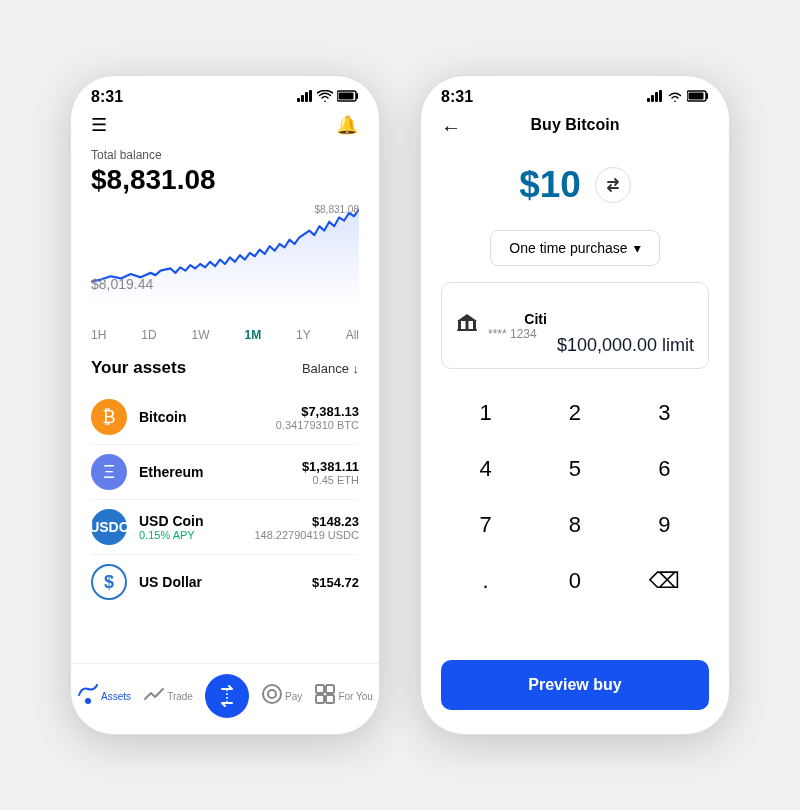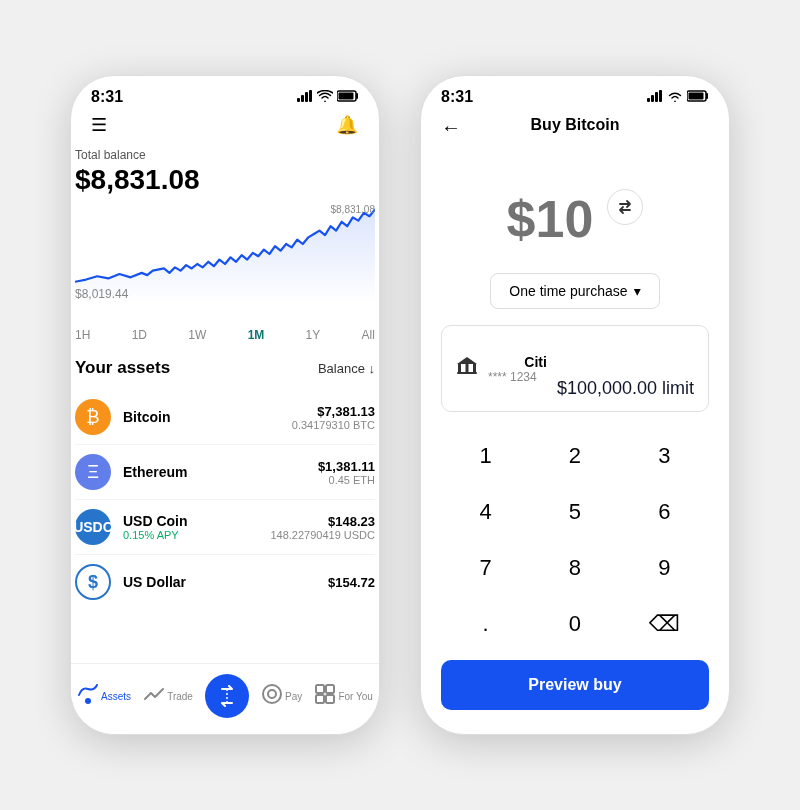--- a/index.html
+++ b/index.html
@@ -38,21 +38,21 @@
       justify-content: space-between;
       align-items: center;
       padding: 12px 20px 4px;
       font-size: 13px;
       font-weight: 600;
     }
     .status-time { font-weight: 700; font-size: 16px; }
     .status-icons { display: flex; align-items: center; gap: 4px; font-size: 11px; }
 
     
-    .left-content { padding: 0 4px; }
+    .left-content { padding: 0 20px; }
     .left-header {
       display: flex;
       justify-content: space-between;
       align-items: center;
       padding: 4px 20px 12px;
     }
     .hamburger-icon { font-size: 18px; }
     .bell-icon { font-size: 18px; }
 
     .total-balance-label {
@@ -75,23 +75,23 @@
     }
     .chart-max-label {
       position: absolute;
       top: 0;
       right: 0;
       font-size: 10px;
       color: #888;
     }
     .chart-min-label {
       position: absolute;
-      bottom: 23px;
+      bottom: 32px;
       left: 0;
-      font-size: 12px;
+      font-size: 14px;
       color: #888;
     }
     .chart-svg {
       width: 100%;
       height: 100px;
       display: block;
     }
 
     .time-filters {
       display: flex;
@@ -199,24 +199,23 @@
     .screen-title { font-size: 16px; font-weight: 700; }
 
     .amount-display {
       display: flex;
       align-items: center;
       justify-content: center;
       gap: 14px;
       margin: 16px 0 24px;
     }
     .amount-value {
-      font-size: 52px;
+      font-size: 37px;
       font-weight: 700;
-      color: #737373;
-      margin-top: 25px;
+      color: #0369a1;
     }
     .swap-btn {
       width: 36px;
       height: 36px;
       border-radius: 50%;
       border: 1.5px solid #ddd;
       display: flex;
       align-items: center;
       justify-content: center;
       font-size: 16px;

